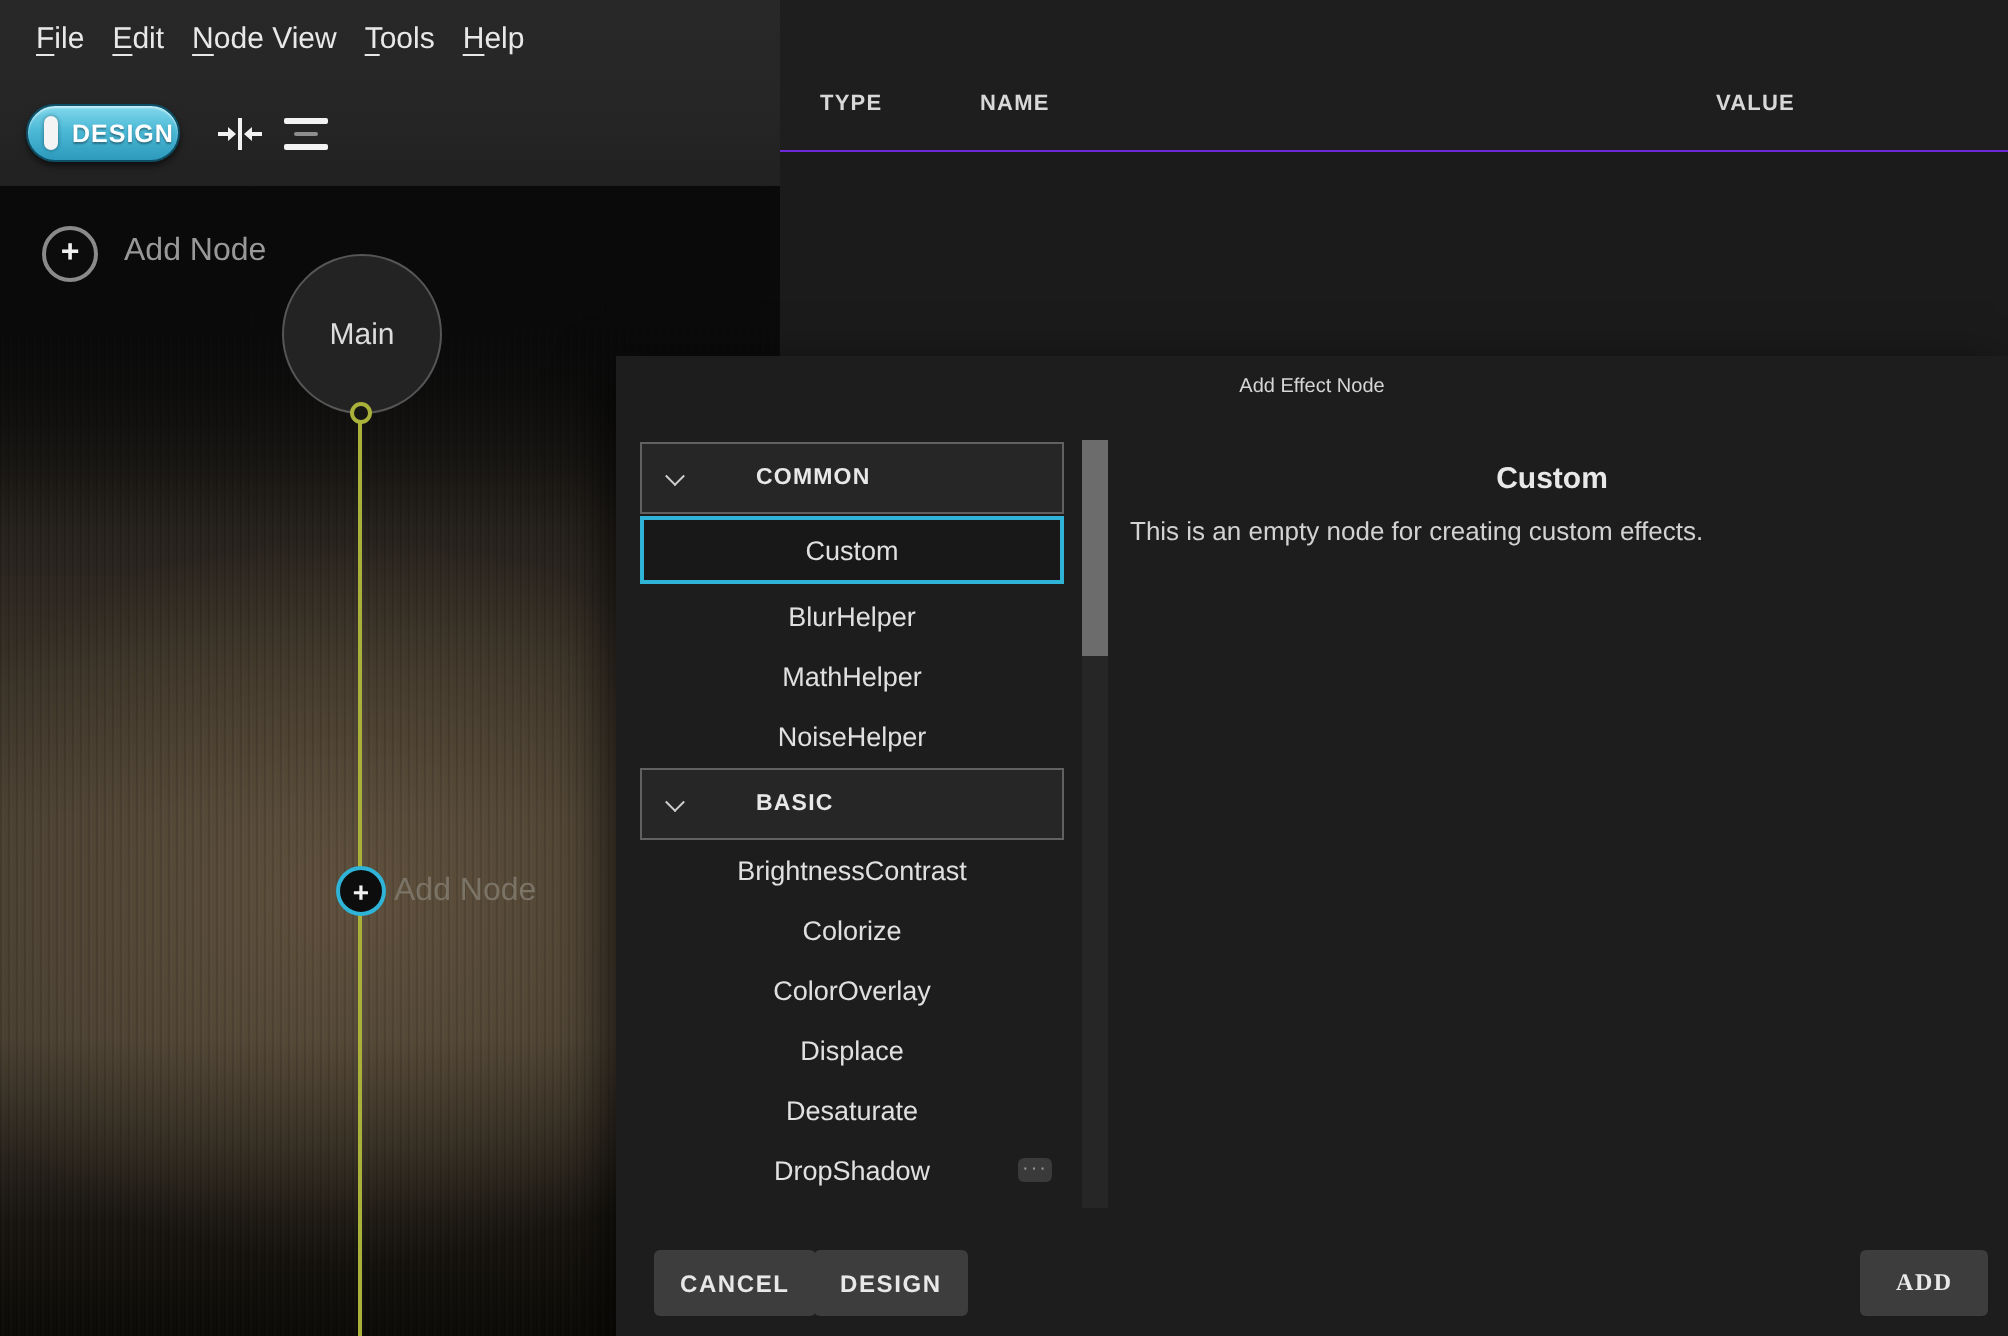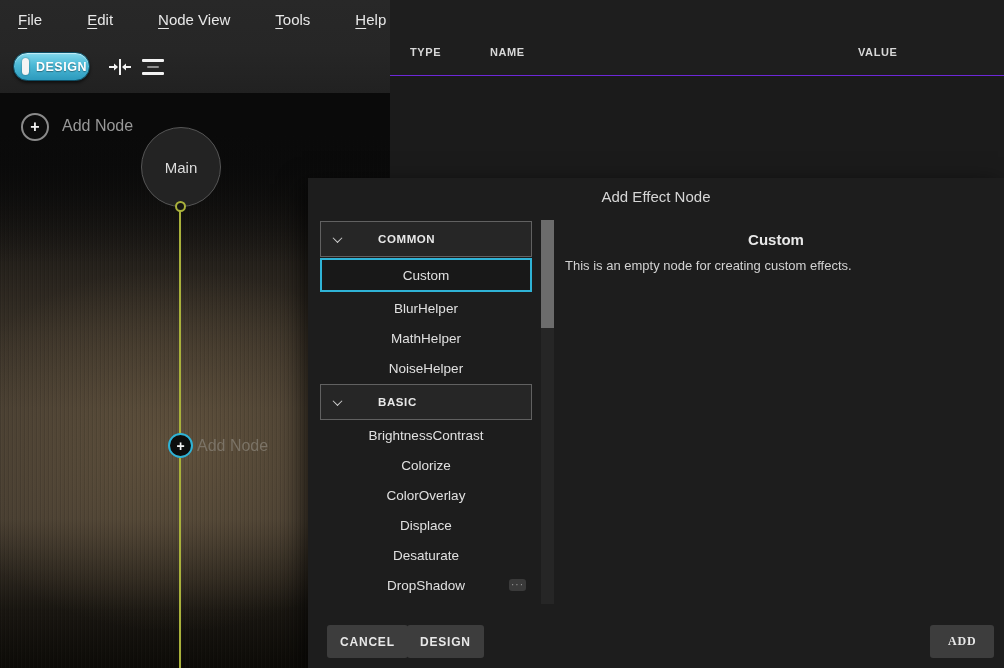--- a/index.html
+++ b/index.html
@@ -4,21 +4,21 @@
 <style>
   * { margin:0; padding:0; box-sizing:border-box; }
   html,body { width:1004px; height:668px; overflow:hidden; background:#1b1b1b;
     font-family:"Liberation Sans","DejaVu Sans",sans-serif; }
   #stage { position:relative; width:1004px; height:668px; background:#1b1b1b; }
 
   
   .left-header { position:absolute; left:0; top:0; width:390px; height:93px;
     background:linear-gradient(180deg,#282828 0%,#262626 55%,#212121 100%); z-index:3; }
   .menubar { position:absolute; left:0; top:0; width:100%; height:38px;
-    display:flex; align-items:center; padding-left:18px; gap:45px; }
+    display:flex; align-items:center; padding-left:18px; gap:14px; }
   .menu-item { display:inline-block; color:#e8e8e8; font-size:15px; cursor:default; }
   .menu-item::first-letter { text-decoration:underline; text-underline-offset:3px; }
 
   .design-toggle { position:absolute; left:13px; top:52px; width:77px; height:29px;
     border-radius:15px; border:1px solid #0d4f66;
     background:linear-gradient(180deg,#82d8ec 0%,#4cb9d6 45%,#2d9abd 100%);
     box-shadow:inset 0 1px 1px rgba(255,255,255,.55), 0 2px 3px rgba(0,0,0,.55);
     display:flex; align-items:center; padding-left:8px; gap:7px; }
   .design-knob { width:7px; height:17px; border-radius:4px; background:#f4f4f4;
     box-shadow:0 0 2px rgba(0,0,0,.4); }
@@ -64,21 +64,21 @@
     border-radius:50%; border:2px solid var(--wire,#a9b13b); background:#161612; cursor:pointer; }
   .add-node-btn-mid { left:168px; top:340px; width:25px; height:25px;
     border:2px solid var(--accent,#36a9c6); background:#0d0d0d; color:#f2f2f2;
     font-size:14px; font-weight:bold; cursor:pointer; }
   .add-node-label-mid { position:absolute; left:197px; top:344px; font-size:16px; color:#7b7366; }
 
   
   .dialog { position:absolute; left:308px; top:178px; width:696px; height:490px;
     background:#1d1d1d; box-shadow:-6px 6px 22px rgba(0,0,0,.65); z-index:5; }
   .dialog-title { position:absolute; left:0; top:10px; width:100%; text-align:center;
-    font-size:15px; color:#d6d6d6; }
+    font-size:10px; color:#d6d6d6; }
 
   .effect-list { position:absolute; left:12px; top:42px; width:212px; }
   .group-header { height:36px; margin-top:1px; display:flex; align-items:center;
     padding-left:13px; gap:13px; background:#262626; border:1px solid #616161; cursor:pointer; }
   .chev { width:7px; height:7px; border-right:1.8px solid #cfcfcf;
     border-bottom:1.8px solid #cfcfcf; transform:rotate(45deg) translate(-1px,-1px); }
   .gh-label { font-size:11.5px; font-weight:bold; letter-spacing:.6px; color:#e8e8e8;margin-left:24px; }
   .effect-item { position:relative; height:30px; display:flex; align-items:center;
     justify-content:center; font-size:13.5px; color:#e0e0e0; cursor:pointer; }
   .effect-item.selected { height:34px; border:2px solid var(--accent,#2fb3d6);

